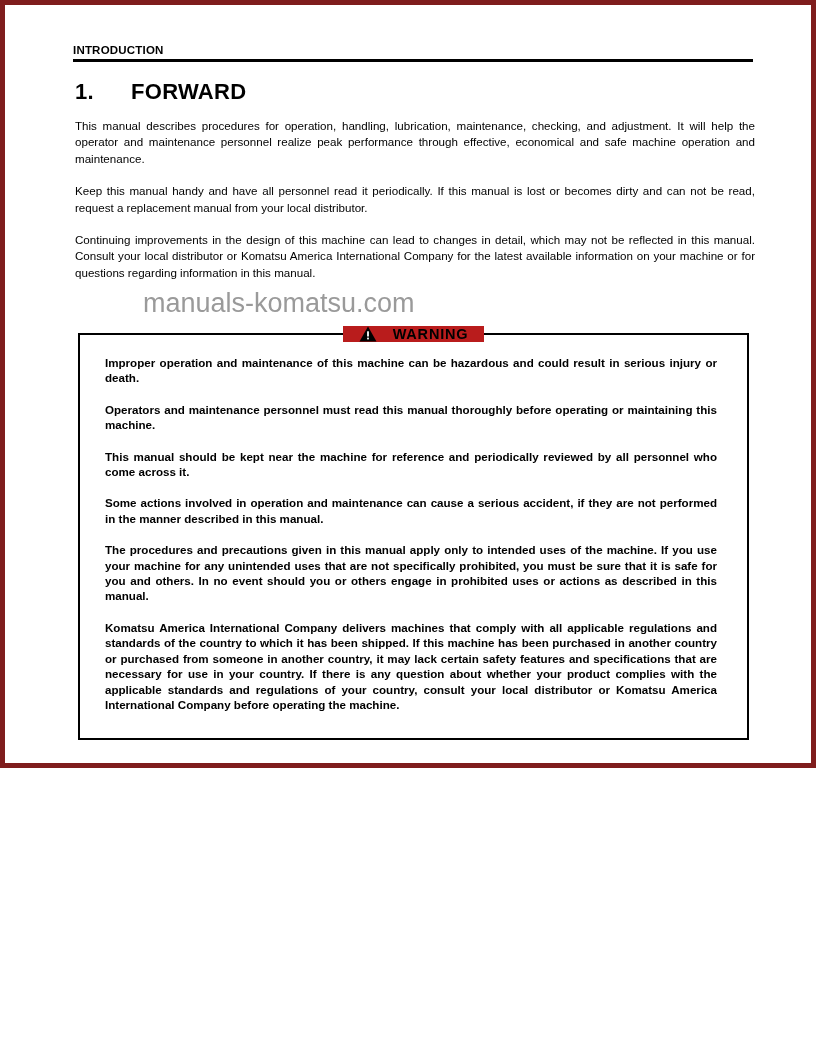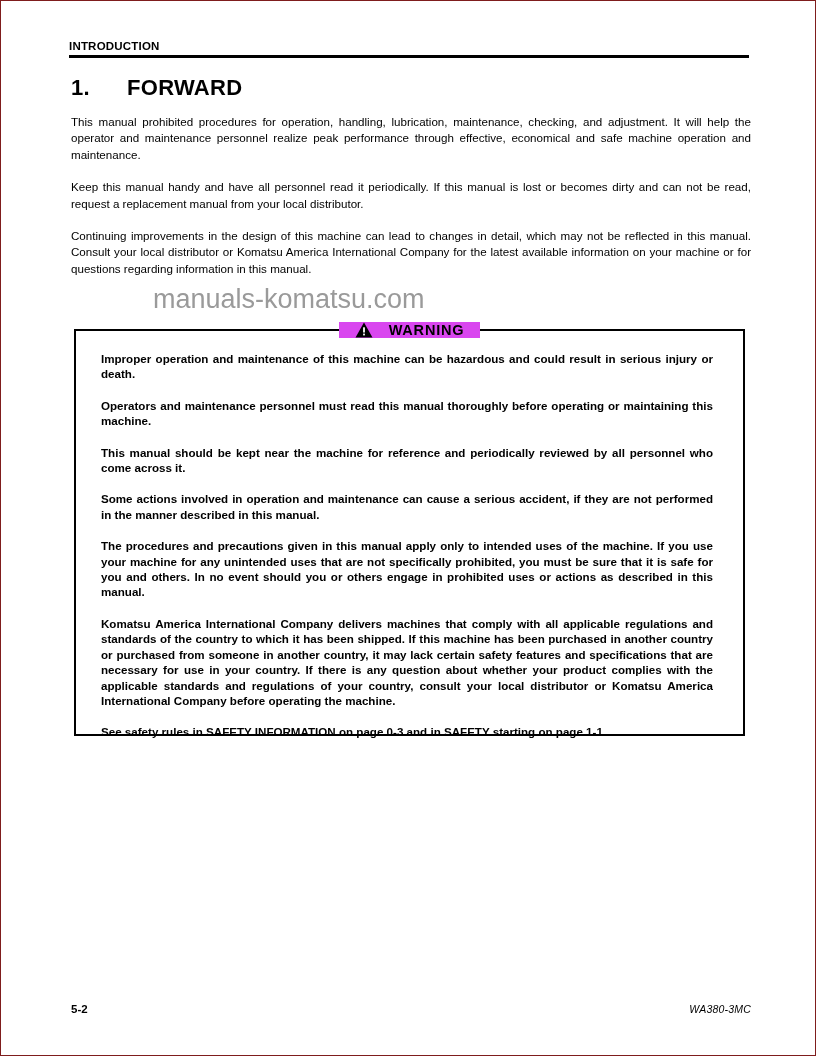--- a/index.html
+++ b/index.html
@@ -3,24 +3,24 @@
 <meta charset="utf-8">
 <style>
   html, body {
     margin: 0;
     padding: 0;
     background: #ffffff;
   }
   .page {
     position: relative;
     width: 816px;
-    height: 1056px;
+    height: 768px;
     background: #ffffff;
     box-sizing: border-box;
-    border: 1px solid #7f1d1d;
+    border: 5px solid #7f1d1d;
     overflow: hidden;
     font-family: "Liberation Sans", sans-serif;
     color: #000000;
   }
 
   
   .header {
     position: absolute;
     left: 68px;
     top: 38px;
@@ -64,21 +64,21 @@
     font-size: 11.6px;
     line-height: 16.4px;
     text-align: justify;
     margin: 0 0 16px 0;
   }
   .para.last { margin-bottom: 11px; }
 
   
   .watermark {
     position: absolute;
-    left: 152px;
+    left: 138px;
     top: 283px;
     font-size: 27px;
     font-family: "Liberation Sans", sans-serif;
     color: #9a9a9a;
     letter-spacing: 0px;
     white-space: nowrap;
     pointer-events: none;
   }
 
   
@@ -107,21 +107,21 @@
     flex: 1 1 auto;
     height: 2px;
     background: #000000;
   }
   .wh-inner {
     flex: 0 0 auto;
     display: flex;
     align-items: center;
     gap: 16px;
     padding: 0 16px;
-    background: #d946ef;
+    background: #b91c1c;
   }
   .warn-triangle {
     display: block;
     width: 18px;
     height: 16px;
   }
   .warning-label {
     font-size: 14.5px;
     font-weight: bold;
     letter-spacing: 0.8px;
@@ -172,36 +172,35 @@
   <div class="header">
     <div class="header-title">INTRODUCTION</div>
     <div class="header-rule"></div>
   </div>
 
   <div class="section-heading">
     <span class="section-number">1.</span><span>FORWARD</span>
   </div>
 
   <div class="body">
-    <p class="para">This manual prohibited procedures for operation, handling, lubrication, maintenance, checking, and adjustment. It will help the operator and maintenance personnel realize peak performance through effective, economical and safe machine operation and maintenance.</p>
+    <p class="para">This manual describes procedures for operation, handling, lubrication, maintenance, checking, and adjustment. It will help the operator and maintenance personnel realize peak performance through effective, economical and safe machine operation and maintenance.</p>
     <p class="para">Keep this manual handy and have all personnel read it periodically. If this manual is lost or becomes dirty and can not be read, request a replacement manual from your local distributor.</p>
     <p class="para last">Continuing improvements in the design of this machine can lead to changes in detail, which may not be reflected in this manual. Consult your local distributor or Komatsu America International Company for the latest available information on your machine or for questions regarding information in this manual.</p>
   </div>
 
   <div class="watermark">manuals-komatsu.com</div>
 
   <div class="warning-box">
     <div class="warning-content">
       <p class="wpara">Improper operation and maintenance of this machine can be hazardous and could result in serious injury or death.</p>
       <p class="wpara">Operators and maintenance personnel must read this manual thoroughly before operating or maintaining this machine.</p>
       <p class="wpara">This manual should be kept near the machine for reference and periodically reviewed by all personnel who come across it.</p>
       <p class="wpara">Some actions involved in operation and maintenance can cause a serious accident, if they are not performed in the manner described in this manual.</p>
       <p class="wpara">The procedures and precautions given in this manual apply only to intended uses of the machine. If you use your machine for any unintended uses that are not specifically prohibited, you must be sure that it is safe for you and others. In no event should you or others engage in prohibited uses or actions as described in this manual.</p>
       <p class="wpara">Komatsu America International Company delivers machines that comply with all applicable regulations and standards of the country to which it has been shipped. If this machine has been purchased in another country or purchased from someone in another country, it may lack certain safety features and specifications that are necessary for use in your country. If there is any question about whether your product complies with the applicable standards and regulations of your country, consult your local distributor  or Komatsu America International Company before operating the machine.</p>
-      <p class="wpara last">See safety rules in SAFETY INFORMATION on page 0-3 and in SAFETY starting on page 1-1.</p>
     </div>
   </div>
 
   <div class="warning-header">
     <div class="wh-rule"></div>
     <div class="wh-inner">
       <span>
         <svg class="warn-triangle" viewBox="0 0 18 16" xmlns="http://www.w3.org/2000/svg">
           <polygon points="9,0.5 17.5,15.5 0.5,15.5" fill="#000000"></polygon>
           <rect x="8.1" y="5.3" width="1.8" height="5.2" fill="#ffffff"></rect>

